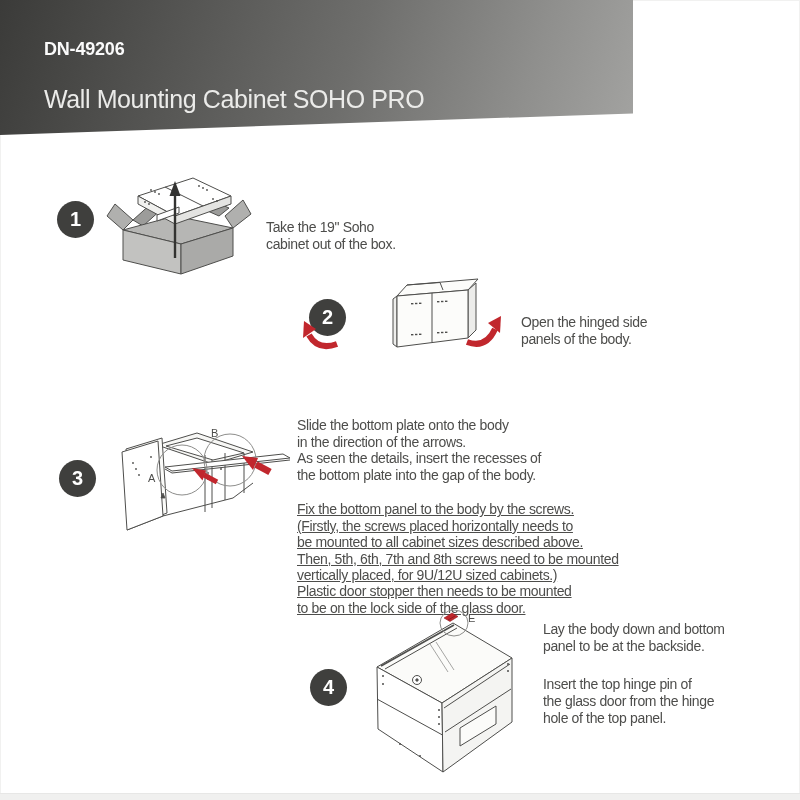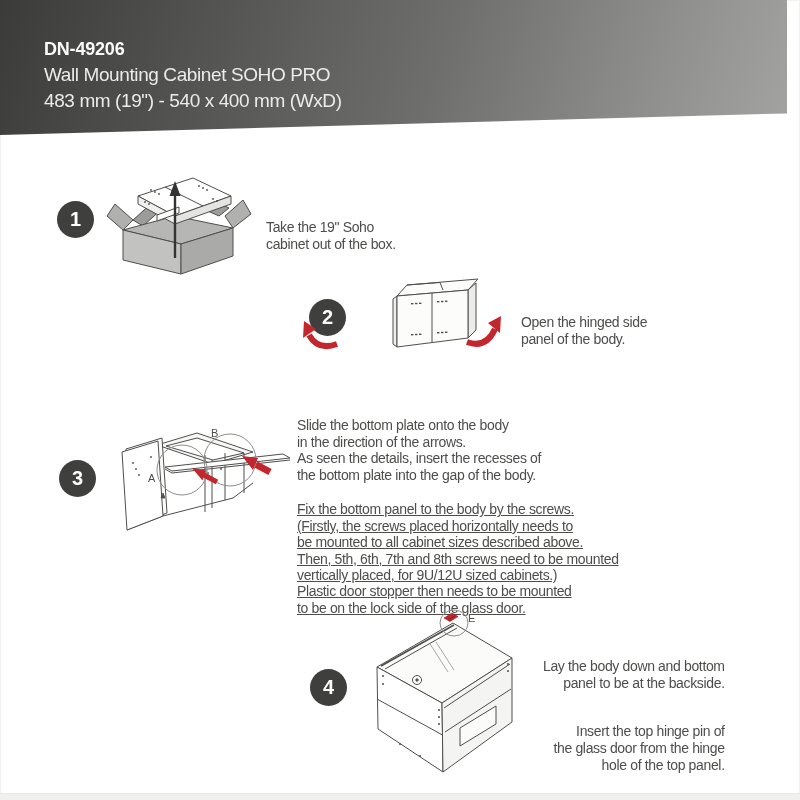--- a/index.html
+++ b/index.html
@@ -3,40 +3,40 @@
 <meta charset="utf-8">
 <style>
   html,body { margin:0; padding:0; background:#fff; }
   .page {
     position:relative; width:800px; height:800px; overflow:hidden;
     background:#ffffff; font-family:"Liberation Sans", sans-serif;
     box-shadow: inset 0 0 0 1px #f1f1f0;
   }
   
   .header-band {
-    position:absolute; left:0; top:0; width:787px; height:135px;
+    position:absolute; left:0; top:0; width:633px; height:135px;
     background:linear-gradient(108deg,#3b3b39 0%,#555553 28%,#6e6e6c 55%,#8f8f8d 82%,#a3a3a1 100%);
     clip-path:polygon(0 0,100% 0,100% 84%,0 100%);
   }
   .header-text { position:absolute; left:44px; top:36px; color:#ebebe9; }
   .header-model { font-size:18px; font-weight:bold; color:#fafafa; line-height:26px; letter-spacing:-0.2px; }
-  .header-line  { font-size:19px; line-height:26px; letter-spacing:-0.4px; }
+  .header-line  { font-size:25px; line-height:26px; letter-spacing:-0.4px;margin-top:24px; }
   .logo-wrap { position:absolute; left:644px; top:37px; }
   
   .step-circle {
     position:absolute; width:37px; height:37px; border-radius:50%;
     background:#3f3f3d; color:#ffffff; font-size:20px; font-weight:bold;
     display:flex; align-items:center; justify-content:center;
   }
   .step-text {
     position:absolute; color:#4d4d4b; font-size:14px; line-height:17px;
     letter-spacing:-0.35px; white-space:pre-line;
   }
   .step-text p { margin:0; white-space:pre-line; }
-  .step-text p + p { margin-top:14px; }
+  .step-text p + p { margin-top:4px; }
   .step3-text { line-height:16.4px; }
   .step3-text p + p { margin-top:2px;text-decoration:underline; }
   .illustration { position:absolute; }
   .detail-label { position:absolute; color:#4d4d4b; font-size:11px; letter-spacing:0; }
   
   .footer-strip {
     position:absolute; left:0; bottom:0; width:800px; height:6px;
     background:#f0f0ef; border-top:1px solid #e7e7e6;
   }
   svg { display:block; }
@@ -140,21 +140,21 @@
         <polygon points="4,49 16,57 3,66" fill="#c1272d"></polygon>
       </g>
       <g>
         <path d="M167,70 Q186,77 195,57" fill="none" stroke="#c1272d" stroke-width="6"></path>
         <polygon points="201,44 188,51 200,61" fill="#c1272d"></polygon>
       </g>
     </svg>
   </div>
   <div class="step-text" style="left:521px; top:297px;">
     <p>Open the hinged side
-panel of the body.</p>
+panels of the body.</p>
   </div>
 
   <div class="step-circle" style="left:59px; top:460px;">3</div>
   <div class="illustration" style="left:103px; top:413px;">
     <svg width="205" height="150" viewBox="0 0 205 150" stroke-linejoin="round">
       <g stroke="#4e4e4c" stroke-width="1" fill="#ffffff">
 
         <polygon points="54,32 94,20 150,39 110,51" fill="#f7f7f5"></polygon>
         <polygon points="63,33 94,25 141,40 110,47"></polygon>
 
@@ -254,21 +254,21 @@
       </g>
 
       <g>
         <polygon points="84,14 92,9 98,12.5 90,17.5" fill="#c1272d" stroke="#8f1d21" stroke-width="0.6"></polygon>
         <line x1="88" y1="16" x2="95" y2="12" stroke="#8f1d21"></line>
       </g>
       <ellipse cx="94" cy="19" rx="14" ry="13" fill="none" stroke="#8d8d8b"></ellipse>
     </svg>
   </div>
   <span class="detail-label" style="left:468px; top:612px;">E</span>
-  <div class="step-text" style="left:543px; top:641px;text-align:right;">
+  <div class="step-text" style="left:543px; top:604px;">
     <p>Lay the body down and bottom
 panel to be at the backside.</p>
     <p>Insert the top hinge pin of
 the glass door from the hinge
 hole of the top panel.</p>
   </div>
 
   <div class="footer-strip"></div>
 </div>
 

